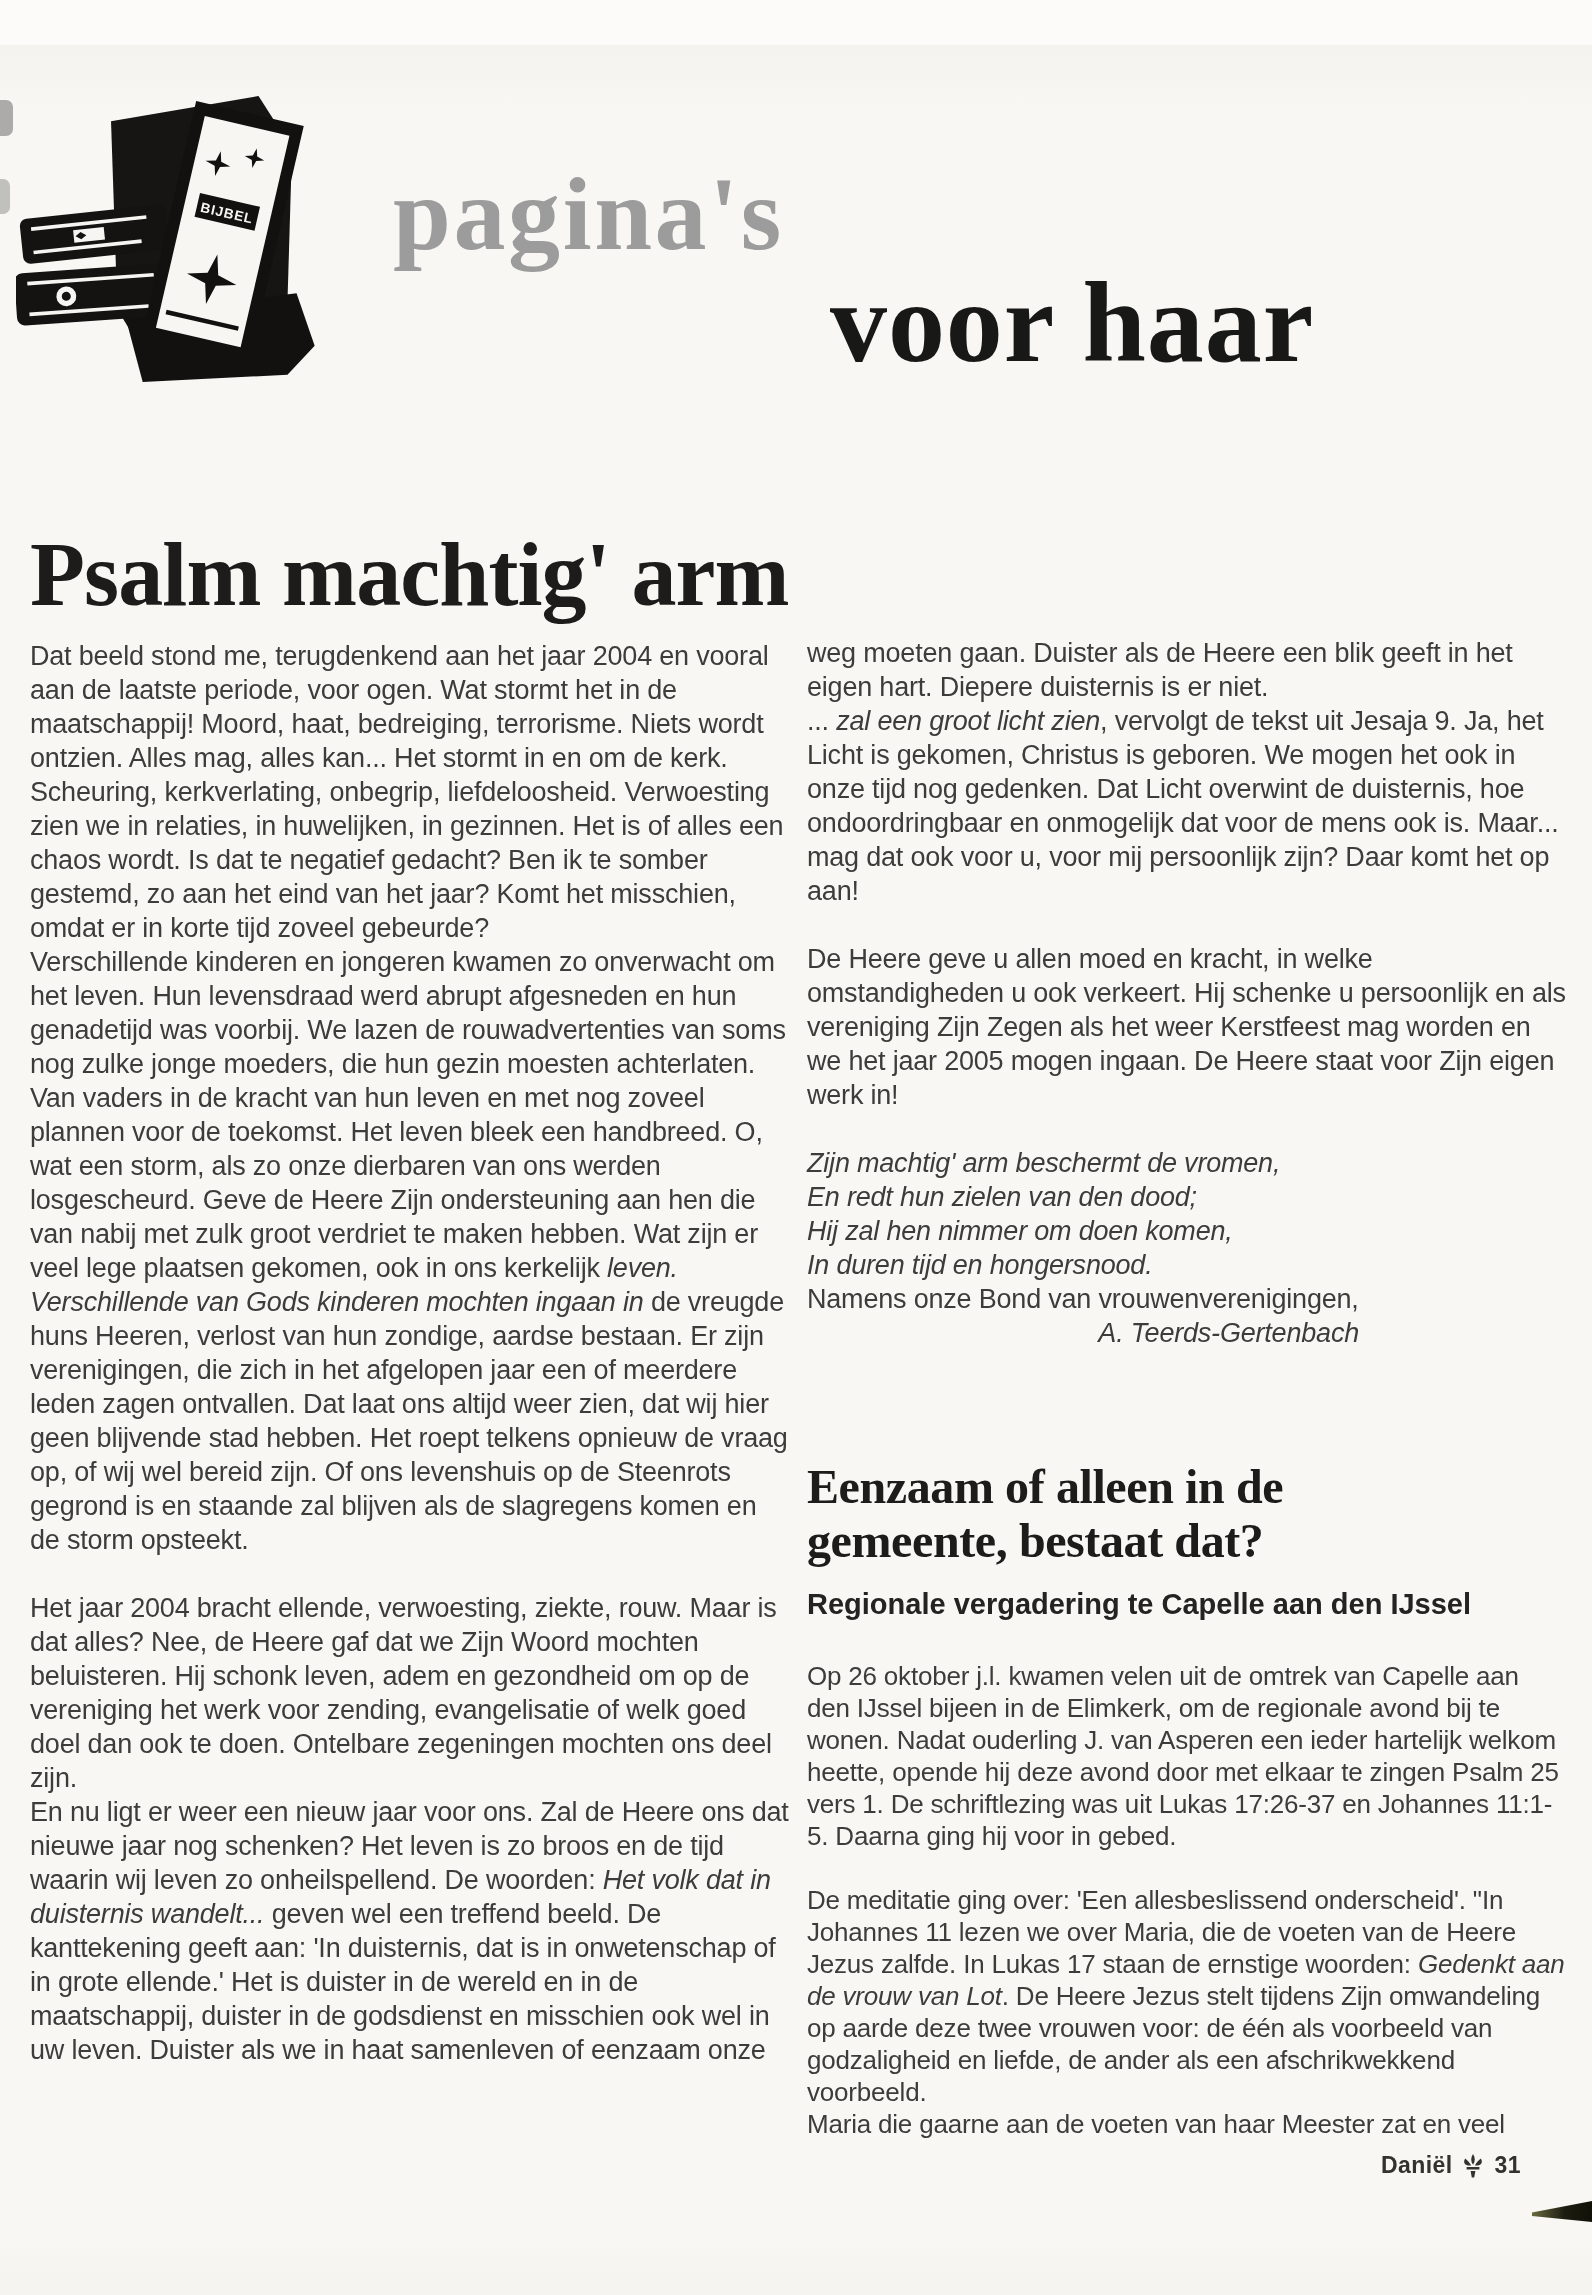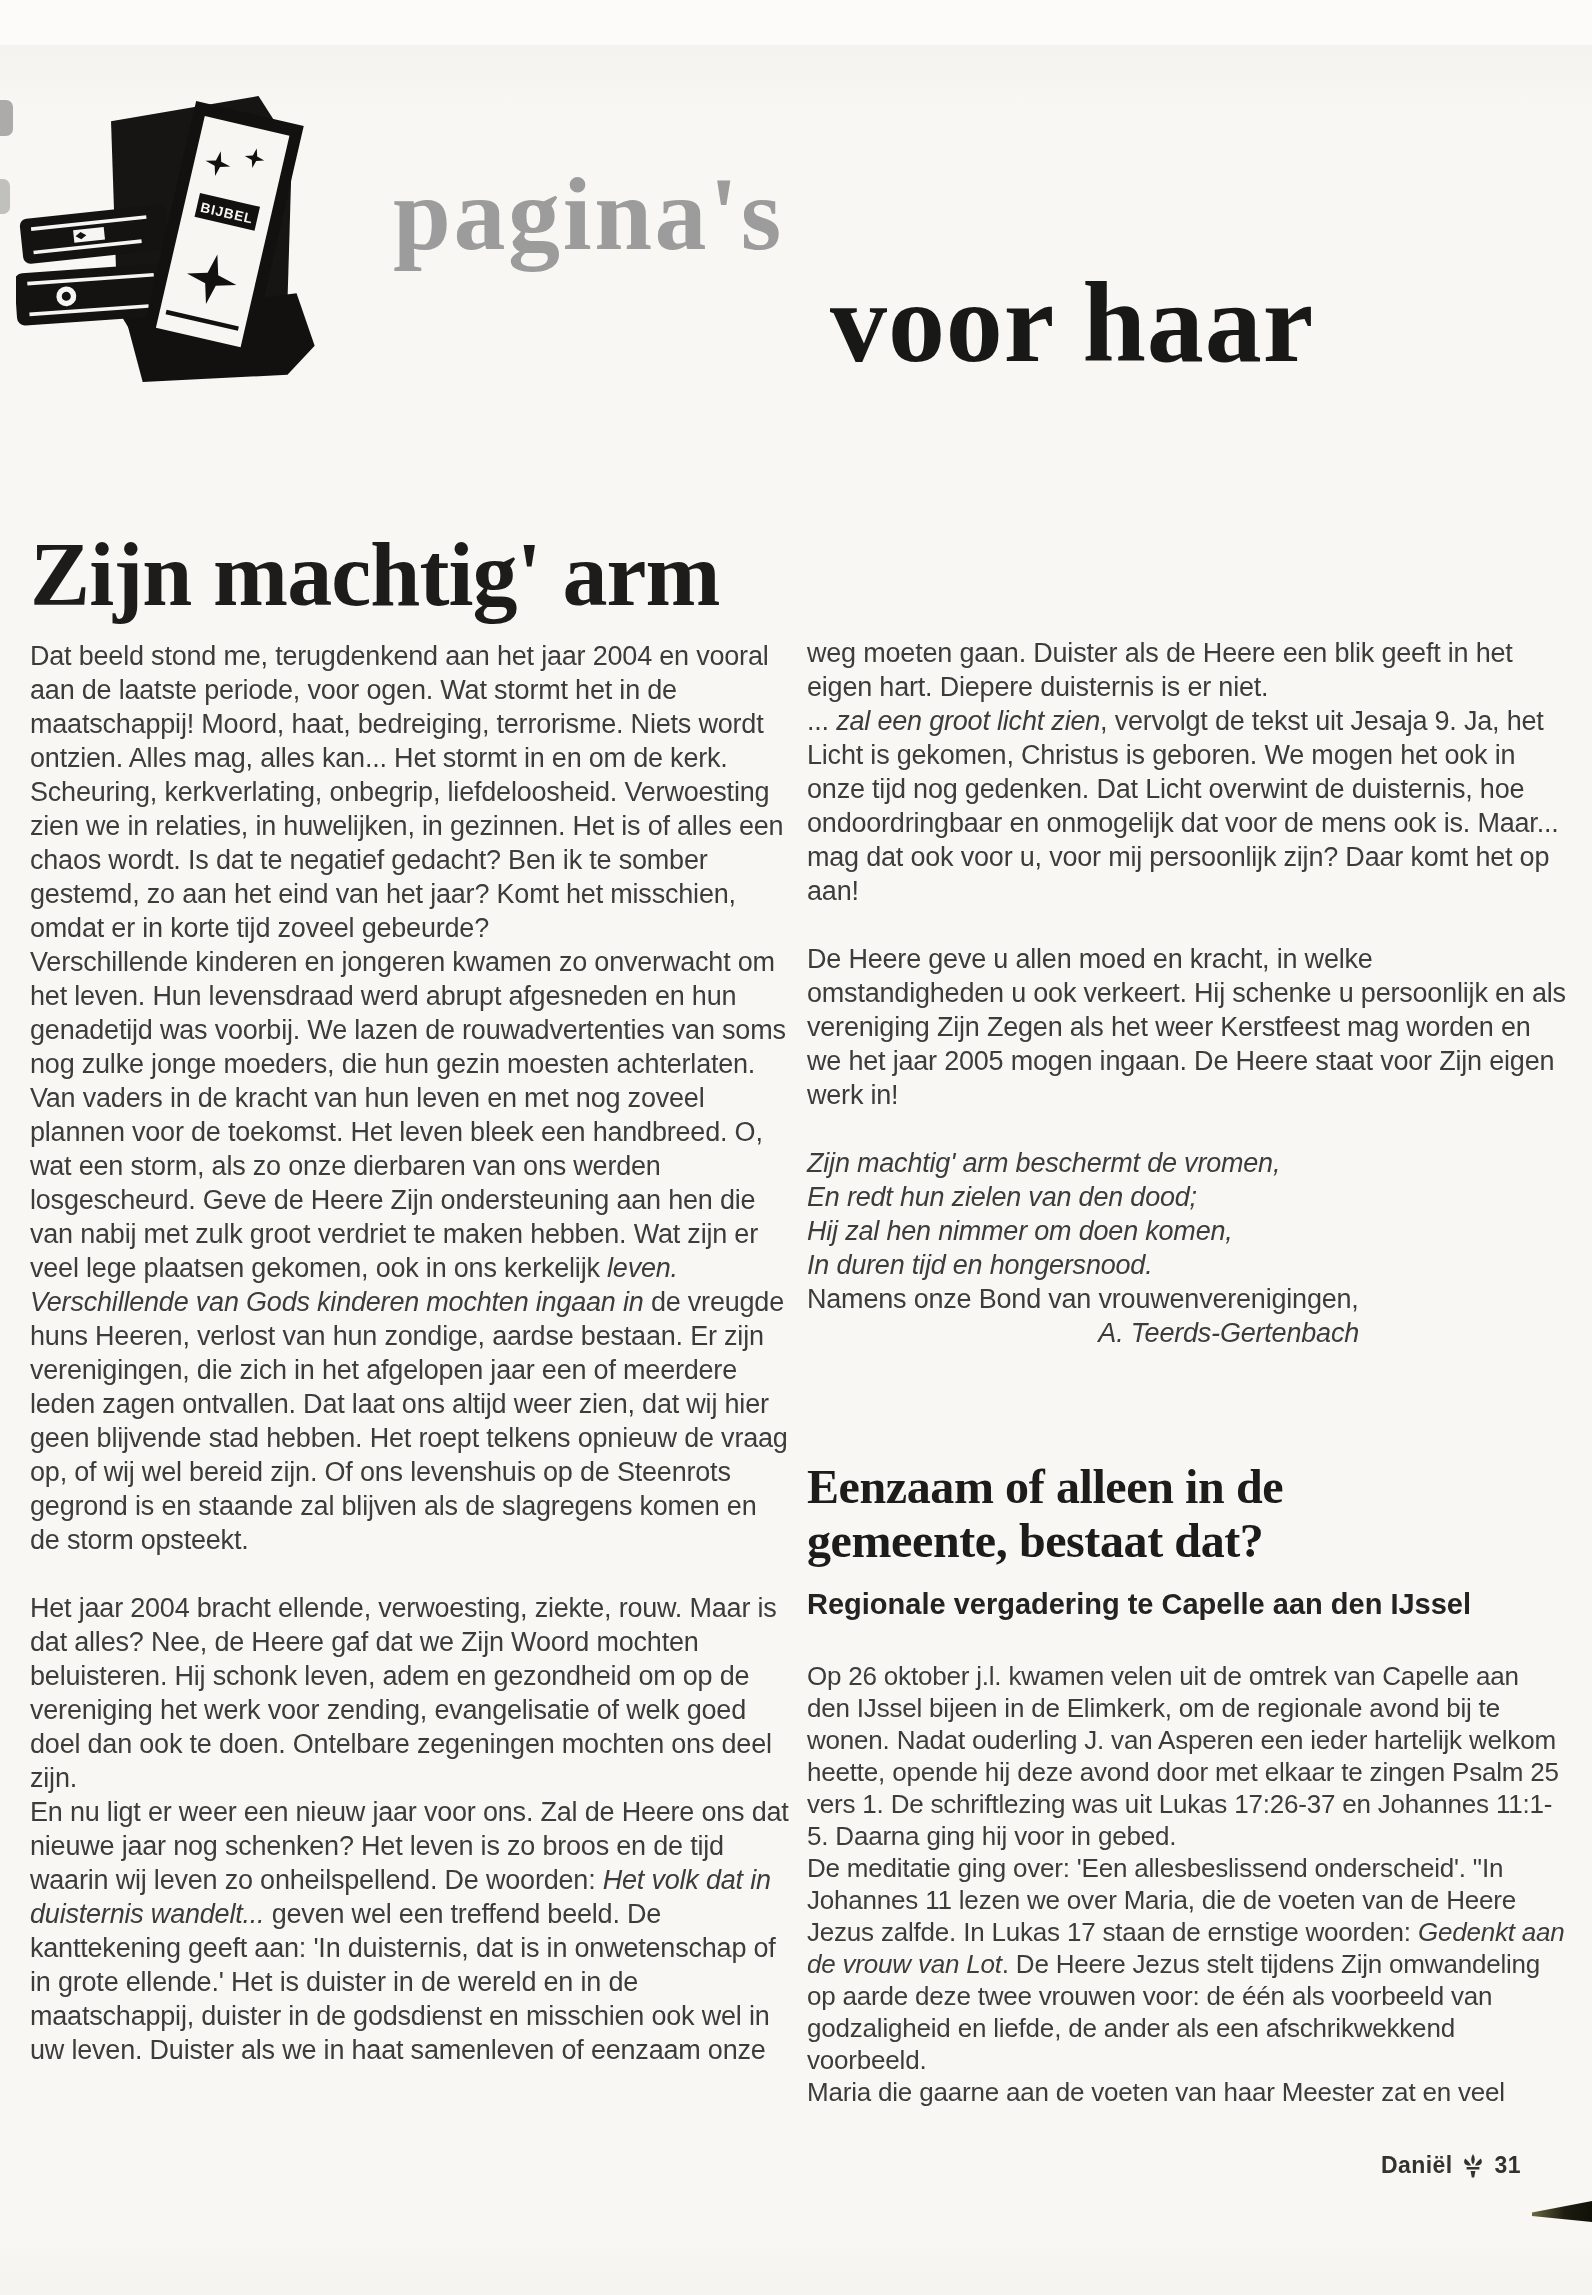--- a/index.html
+++ b/index.html
@@ -41,21 +41,21 @@
   .closing{margin-top:34px;}
   .signature{font-style:italic;text-align:right;padding-right:207px;}
   
   .article2{position:absolute;left:807px;top:1460px;width:761px;font-size:26px;line-height:32px;letter-spacing:-0.2px;}
   .article2-title{
     font-family:"Liberation Serif","DejaVu Serif",serif;font-weight:700;
     font-size:48px;line-height:54px;color:#1d1c1b;margin:0;letter-spacing:-0.4px;
   }
   .article2-sub{font-weight:700;font-size:29px;line-height:35px;color:#242322;margin:19px 0 0 0;letter-spacing:0;}
   .article2 .p-first{margin-top:38px;}
-  .article2 .p-gap{}
+  .article2 .p-gap{margin-top:32px;}
   
   .footer{
     position:absolute;left:1381px;top:2152px;display:flex;align-items:center;gap:11px;
     font-weight:700;font-size:23px;color:#33322f;letter-spacing:0.4px;
   }
   .fleur{width:20px;height:24px;display:block;}
   
   .corner-artifact{
     position:absolute;left:1532px;top:2201px;width:60px;height:21px;
     background:linear-gradient(90deg,#6a6a40 0%,#1c1c10 55%,#111108 100%);
@@ -104,21 +104,21 @@
       <text x="227" y="148" text-anchor="middle" font-family="Liberation Sans, sans-serif" font-size="15" font-weight="bold" letter-spacing="1" fill="#f7f6f2">BIJBEL</text>
 
       <path d="M227 190 L233 212 L255 218 L233 224 L227 246 L221 224 L199 218 L221 212 Z" fill="#121110"></path>
       <rect x="186" y="262" width="82" height="5" fill="#121110"></rect>
     </g>
   </svg>
 
   <div class="magazine-title-gray">pagina's</div>
   <div class="magazine-title-black">voor haar</div>
 
-  <h1 class="article1-title">Zijn machtig' arm</h1>
+  <h1 class="article1-title">Psalm machtig' arm</h1>
 
   <div class="col col-left">
     <p class="body"><span>Dat beeld stond me, terugdenkend aan het jaar 2004 en vooral aan de laatste periode, voor ogen. Wat stormt het in de maatschappij! Moord, haat, bedreiging, terrorisme. Niets wordt ontzien. Alles mag, alles kan... Het stormt in en om de kerk. Scheuring, kerkverlating, onbegrip, liefdeloosheid. Verwoesting zien we in relaties, in huwelijken, in gezinnen. Het is of alles een chaos wordt. Is dat te negatief gedacht? Ben ik te somber gestemd, zo aan het eind van het jaar? Komt het misschien, omdat er in korte tijd zoveel gebeurde?</span></p>
     <p class="body"><span>Verschillende kinderen en jongeren kwamen zo onverwacht om het leven. Hun levensdraad werd abrupt afgesneden en hun genadetijd was voorbij. We lazen de rouwadvertenties van soms nog zulke jonge moeders, die hun gezin moesten achterlaten. Van vaders in de kracht van hun leven en met nog zoveel plannen voor de toekomst. Het leven bleek een handbreed. O, wat een storm, als zo onze dierbaren van ons werden losgescheurd. Geve de Heere Zijn ondersteuning aan hen die van nabij met zulk groot verdriet te maken hebben. Wat zijn er veel lege plaatsen gekomen, ook in ons kerkelijk </span><span class="it">leven. Verschillende van Gods kinderen mochten ingaan in </span><span>de vreugde huns Heeren, verlost van hun zondige, aardse bestaan. Er zijn verenigingen, die zich in het afgelopen jaar een of meerdere leden zagen ontvallen. Dat laat ons altijd weer zien, dat wij hier geen blijvende stad hebben. Het roept telkens opnieuw de vraag op, of wij wel bereid zijn. Of ons levenshuis op de Steenrots gegrond is en staande zal blijven als de slagregens komen en de storm opsteekt.</span></p>
     <p class="body gap-top"><span>Het jaar 2004 bracht ellende, verwoesting, ziekte, rouw. Maar is dat alles? Nee, de Heere gaf dat we Zijn Woord mochten beluisteren. Hij schonk leven, adem en gezondheid om op de vereniging het werk voor zending, evangelisatie of welk goed doel dan ook te doen. Ontelbare zegeningen mochten ons deel zijn.</span></p>
     <p class="body"><span>En nu ligt er weer een nieuw jaar voor ons. Zal de Heere ons dat nieuwe jaar nog schenken? Het leven is zo broos en de tijd waarin wij leven zo onheilspellend. De woorden: </span><span class="it">Het volk dat in duisternis wandelt...</span><span> geven wel een treffend beeld. De kanttekening geeft aan: 'In duisternis, dat is in onwetenschap of in grote ellende.' Het is duister in de wereld en in de maatschappij, duister in de godsdienst en misschien ook wel in uw leven. Duister als we in haat samenleven of eenzaam onze</span></p>
   </div>
 
   <div class="col col-right">
     <p class="body"><span>weg moeten gaan. Duister als de Heere een blik geeft in het eigen hart. Diepere duisternis is er niet.</span></p>

